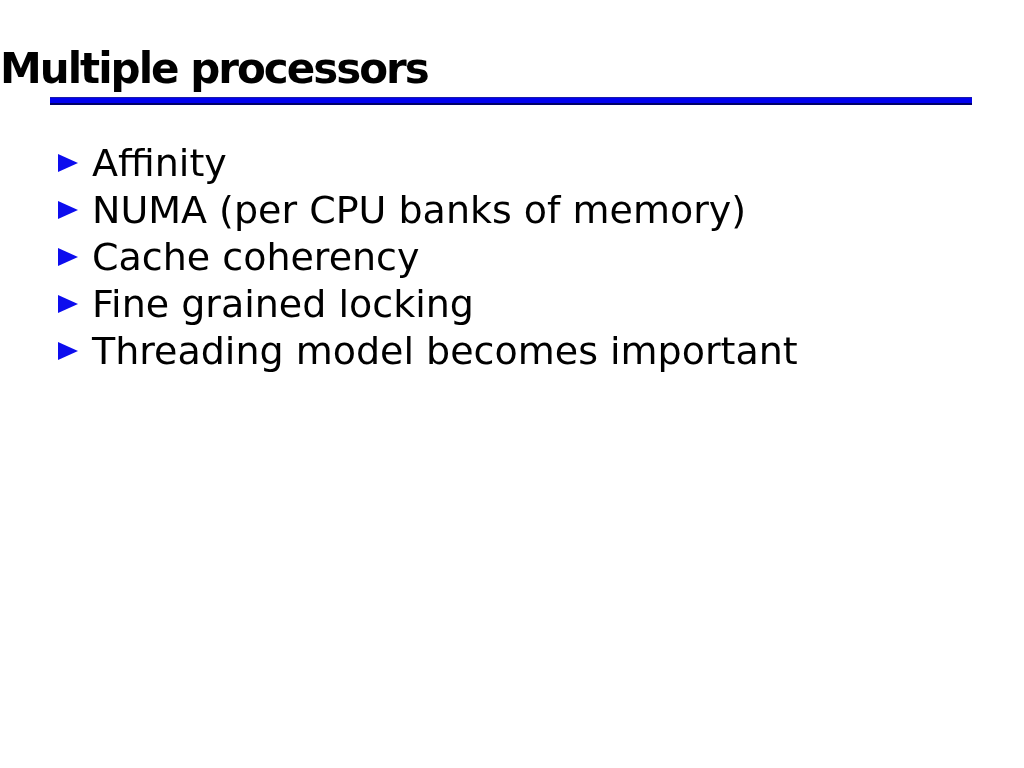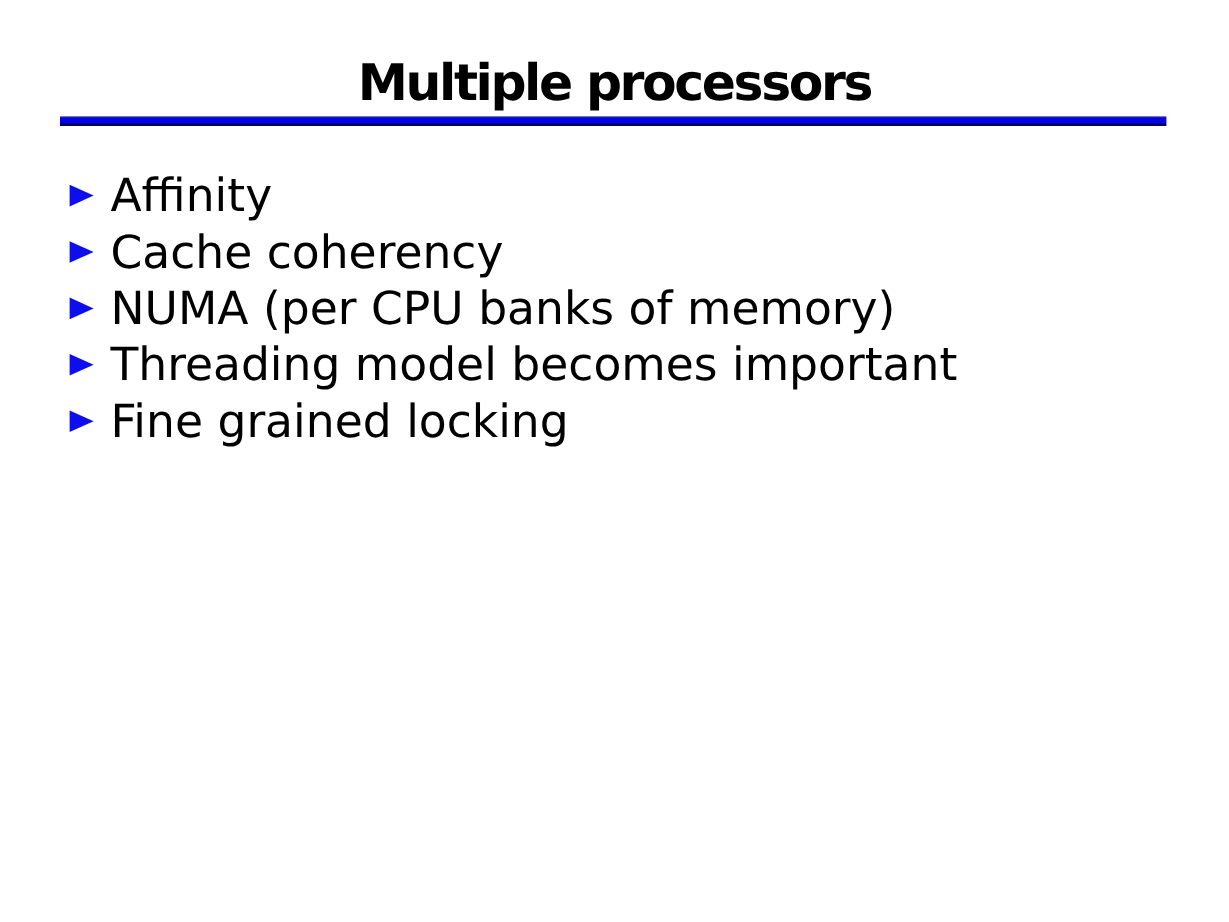--- a/index.html
+++ b/index.html
@@ -11,21 +11,21 @@
   .slide {
     position: relative;
     width: 1024px; height: 768px;
     background: var(--background, #ffffff);
     overflow: hidden;
   }
   .slide-title {
     position: absolute;
     top: 47px; left: 0;
     width: 1024px;
-    text-align: center;
+    text-align: left;
     font-size: 42px;
     line-height: 44px;
     font-weight: bold;
     letter-spacing: -2px;
     color: var(--text, #000000);
     white-space: nowrap;
   }
   .title-rule {
     position: absolute;
     top: 97px; left: 50px;
@@ -71,29 +71,29 @@
 
   <div class="title-rule"></div>
 
   <ul class="bullet-list">
     <li>
       <span class="triangle-bullet"></span>
       <span>Affinity</span>
     </li>
     <li>
       <span class="triangle-bullet"></span>
+      <span>NUMA (per CPU banks of memory)</span>
+    </li>
+    <li>
+      <span class="triangle-bullet"></span>
       <span>Cache coherency</span>
     </li>
     <li>
       <span class="triangle-bullet"></span>
-      <span>NUMA (per CPU banks of memory)</span>
+      <span>Fine grained locking</span>
     </li>
     <li>
       <span class="triangle-bullet"></span>
       <span>Threading model becomes important</span>
-    </li>
-    <li>
-      <span class="triangle-bullet"></span>
-      <span>Fine grained locking</span>
     </li>
   </ul>
 
 </div>
 
 </body></html>

